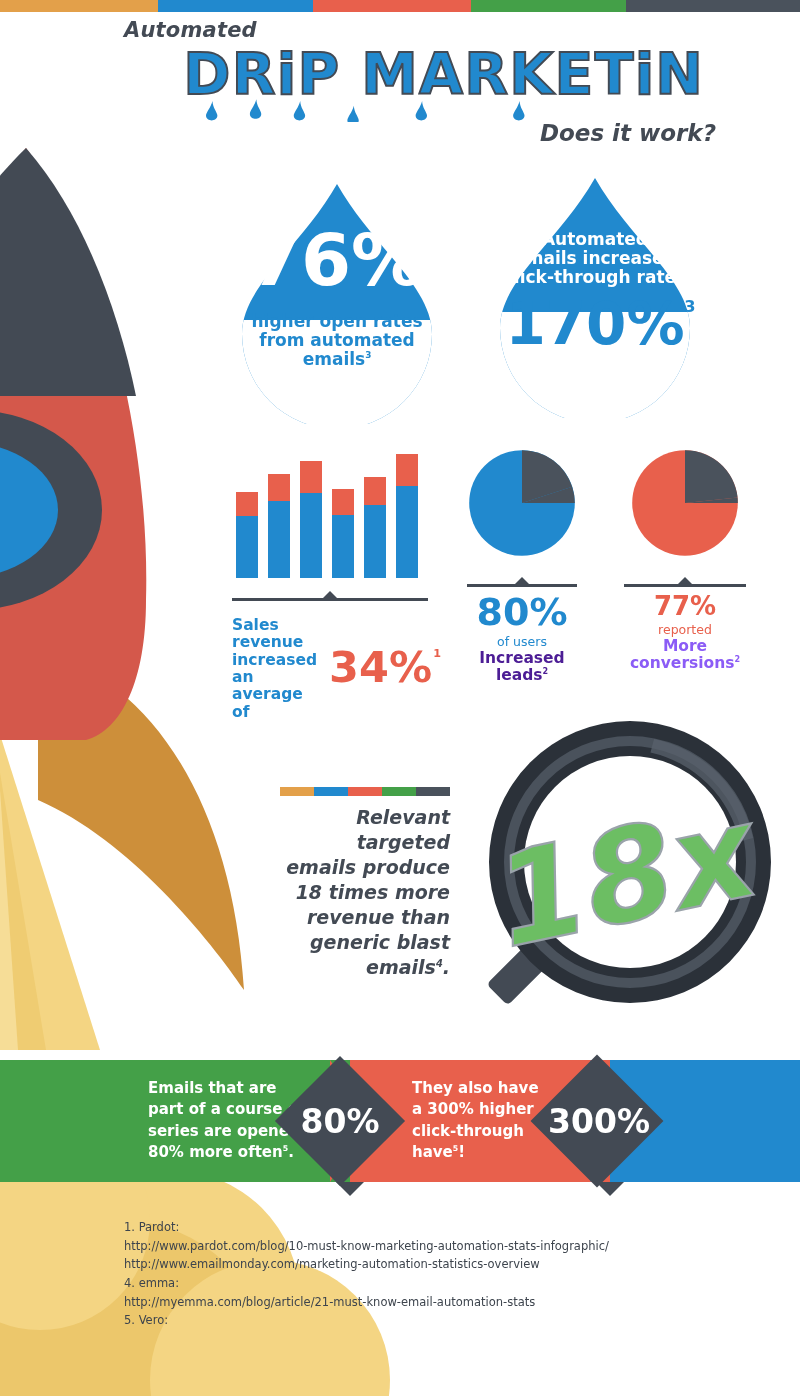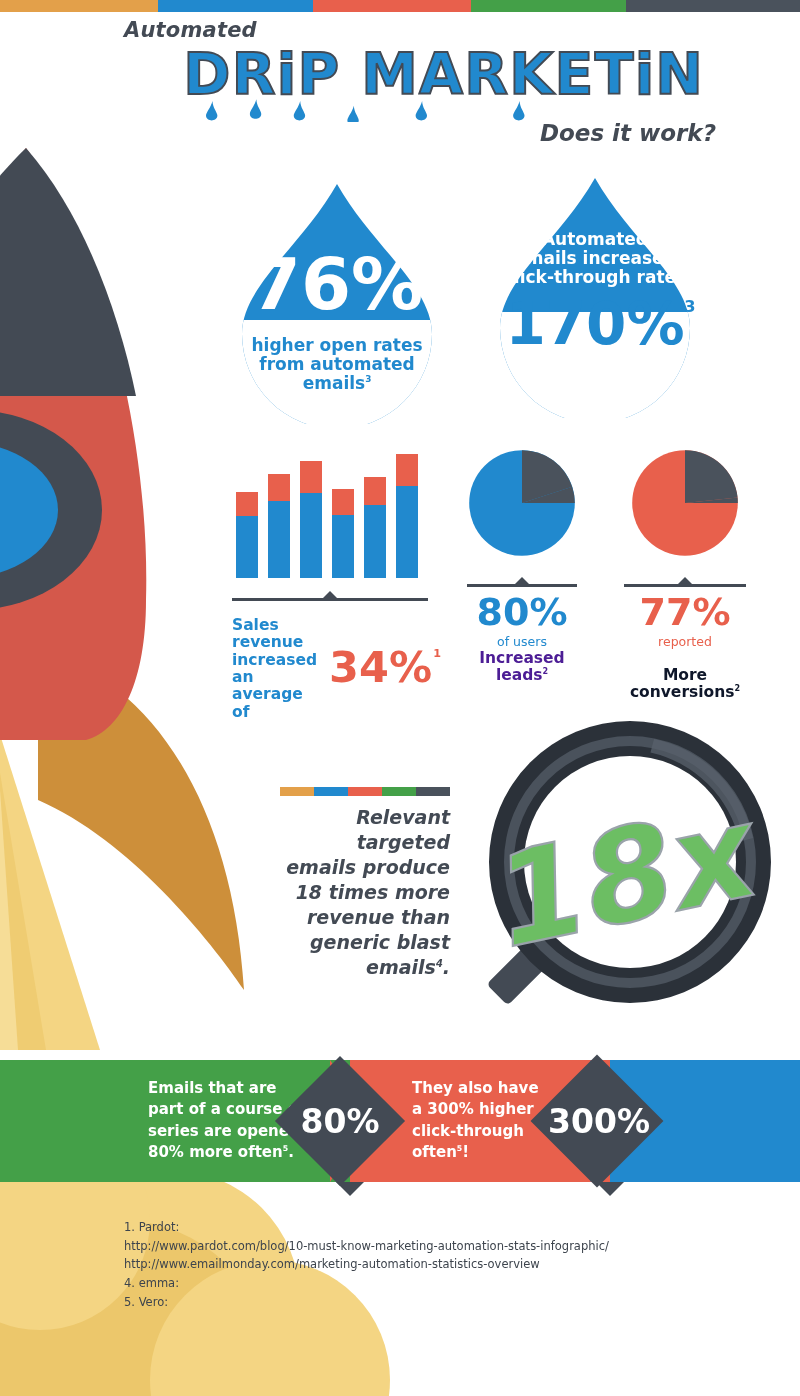--- a/index.html
+++ b/index.html
@@ -139,21 +139,21 @@
       <svg viewBox="0 0 210 242" width="210" height="242" style="position:absolute;left:0;top:0;">
         <defs>
             <clipPath id="clipA">
               <path d="M105 2 C 140 64 200 104 200 152 A 95 95 0 1 1 10 152 C 10 104 70 64 105 2 Z"></path>
             </clipPath>
           </defs>
         <path d="M105 2 C 140 64 200 104 200 152 A 95 95 0 1 1 10 152 C 10 104 70 64 105 2 Z" fill="#2189ce"></path>
         <rect x="0" y="138" width="210" height="110" fill="#ffffff" clip-path="url(#clipA)"></rect>
       </svg>
       <div class="inner">
-        <div class="drop-big" style="color:#fff;font-size:72px;margin-top:66px;">76%</div>
+        <div class="drop-big" style="color:#fff;font-size:72px;margin-top:42px;">76%</div>
         <div class="drop-sm" style="color:#2189ce;font-size:17px;margin-top:16px;width:190px;">
           <span>higher open rates</span><br>
           <span>from automated</span><br>
           <span>emails</span><sup>3</sup>
         </div>
       </div>
     </div>
 
     <div class="drop" style="left:258px;top:0;">
       <svg viewBox="0 0 210 242" width="210" height="242" style="position:absolute;left:0;top:0;">
@@ -234,23 +234,23 @@
       </div>
     </div>
 
     <div class="chart-block" style="left:615px;top:8px;width:140px;text-align:center;">
       <svg viewBox="0 0 100 100" width="110" height="110" style="margin-left:0;">
         <circle cx="50" cy="50" r="48" fill="#e8604c"></circle>
         <path d="M50 50 L50 2 A48 48 0 0 1 97.8 45 Z" fill="#4a525c"></path>
         <path d="M50 50 L97.8 45 A48 48 0 0 1 98 50 Z" fill="#4a525c"></path>
       </svg>
       <div class="rule" style="width:122px;margin:22px auto 0;"></div>
-      <div class="cap-big" style="color:#e8604c;font-size:38px;margin-top:6px;">77%</div>
+      <div class="cap-big" style="color:#e8604c;font-size:26px;margin-top:6px;">77%</div>
       <div class="cap-tiny" style="color:#e8604c;margin-top:3px;">reported</div>
-      <div class="cap-small" style="color:#0f172a;margin-top:18px;">
+      <div class="cap-small" style="color:#8b5cf6;margin-top:1px;">
         <span>More conversions</span><sup>2</sup>
       </div>
     </div>
   </div>
 
   <div id="magni">
     <div id="magni-text">
       <div class="swatches">
         <i style="background:#e3a04a"></i>
         <i style="background:#2189ce"></i>
@@ -303,21 +303,21 @@
       <span>series are opened</span><br>
       <span>80% more often</span><sup>5</sup><span>.</span>
     </div>
     <div class="diamond" style="left:294px;width:92px;height:92px;"></div>
     <div class="diamond-label" style="left:294px;width:92px;font-size:33px;">80%</div>
 
     <div class="btext" style="left:412px;width:150px;">
       <span>They also have</span><br>
       <span>a 300% higher</span><br>
       <span>click-through</span><br>
-      <span>often</span><sup>5</sup><span>!</span>
+      <span>have</span><sup>5</sup><span>!</span>
     </div>
     <div class="diamond" style="left:550px;width:94px;height:94px;"></div>
     <div class="diamond-label" style="left:548px;width:98px;font-size:33px;">300%</div>
   </div>
 
   <svg class="art" id="smoke-layer" viewBox="0 0 700 230">
     <circle cx="40" cy="150" r="150" fill="#ecc76b"></circle>
     <circle cx="230" cy="120" r="130" fill="#f4d583"></circle>
     <circle cx="180" cy="190" r="150" fill="#ecc76b"></circle>
     <circle cx="330" cy="200" r="120" fill="#f4d583"></circle>
@@ -327,20 +327,21 @@
   <div id="sources">
     <div>
       <span class="src-name">1. Pardot:</span>
       <span class="src-url">http://www.pardot.com/blog/10-must-know-marketing-automation-stats-infographic/</span>
     </div>
     <div>
       <span class="src-url">http://www.emailmonday.com/marketing-automation-statistics-overview</span>
     </div>
     <div>
       <span class="src-name">4. emma:</span>
+      <span class="src-url">http://myemma.com/blog/article/21-must-know-email-automation-stats</span>
     </div>
     <div>
       <span class="src-name">5. Vero:</span>
 
     </div>
   </div>
 
 </div>
 
 </body></html>

